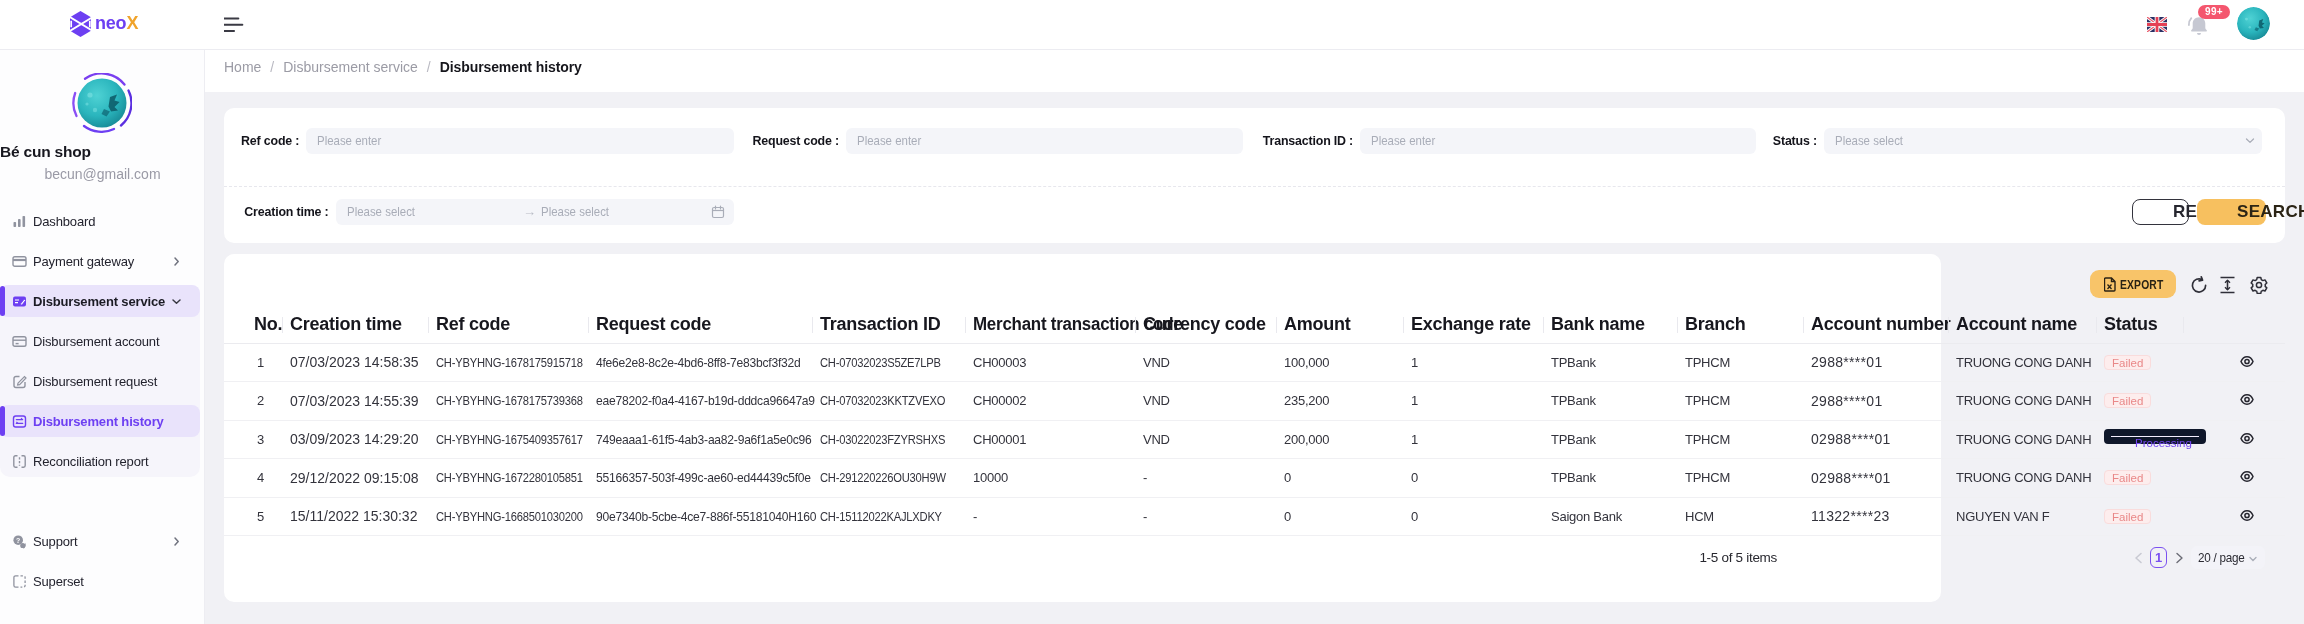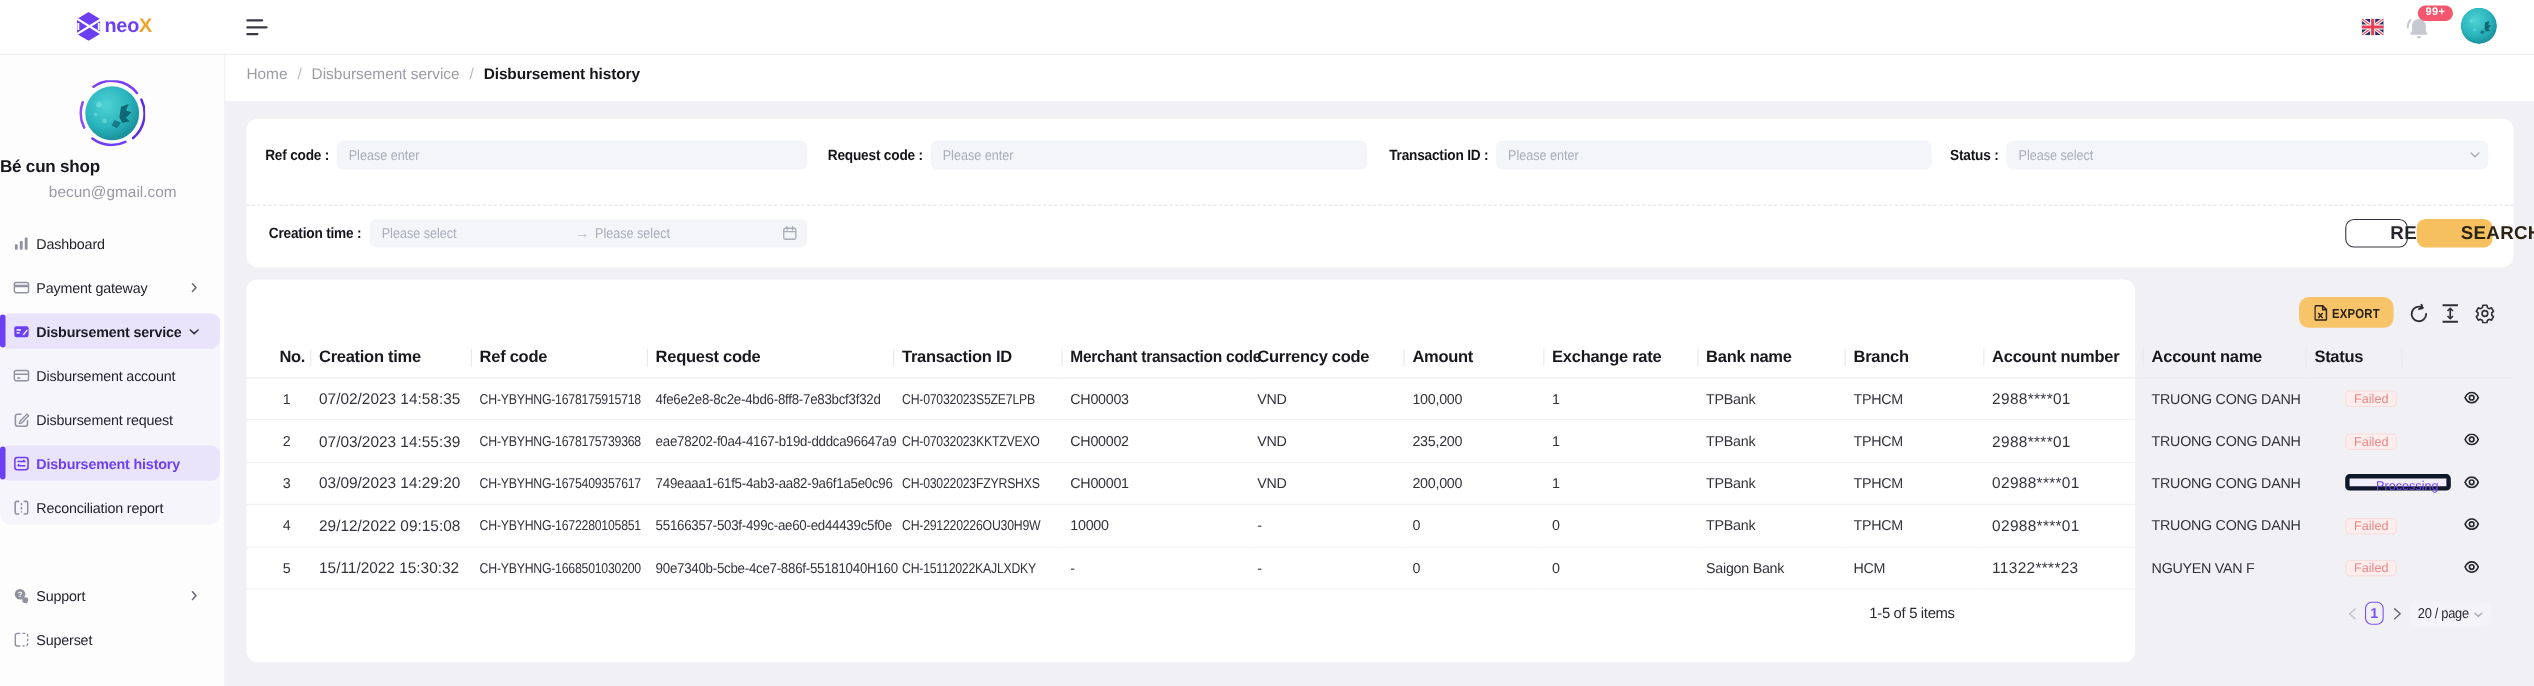--- a/index.html
+++ b/index.html
@@ -43,28 +43,28 @@
 .btn { height:26px; border-radius:8px; font-size:17px; font-weight:bold; text-align:center; letter-spacing:0.3px;padding-left:40px; }
 #breset { left:1908px; top:91px; width:57px; line-height:23px; background:#fff; border:1.5px solid #33333d; color:#26262e; }
 #bsearch { left:1973px; top:91px; width:69px; line-height:26px; background:#f7c05f; color:#2b2415; }
 
 #tpanel { left:224px; top:254px; width:1717px; height:348px; background:#fff; border-radius:10px; }
 #bexport { left:1866px; top:16px; width:86px; height:28px; background:#f8c469; border-radius:9px; color:#292214; font-size:12.5px; font-weight:bold; }
 #bexport span { position:absolute; left:30px; top:8px; letter-spacing:0.2px; font-size:12px; transform:scaleX(0.86); transform-origin:0 50%; }
 #bexport svg { position:absolute; left:14px; top:7px; }
 .ticon { top:276px; }
 table { position:absolute; left:0; top:53px; width:2061px; border-collapse:collapse; table-layout:fixed; }
-th { height:36px; font-size:15px; font-weight:bold; color:#17171e; text-align:left; padding:0 0 0 8px; white-space:nowrap; letter-spacing:-0.25px; position:relative; border-bottom:1px solid #ebebef; }
+th { height:36px; font-size:18px; font-weight:bold; color:#17171e; text-align:left; padding:0 0 0 8px; white-space:nowrap; letter-spacing:-0.25px; position:relative; border-bottom:1px solid #ebebef; }
 th.first { padding-left:30px; }
 th:not(.first):before { content:""; position:absolute; left:0; top:10px; width:1px; height:16px; background:#e9e9ee; }
 td { height:38.5px; font-size:13px; color:#33333c; padding:0 0 0 8px; white-space:nowrap; letter-spacing:-0.25px; border-bottom:1px solid #f0f0f3; }
 td.first { padding-left:33px; }
-.badge { display:inline-block; height:15px; line-height:14px; padding:0 7px; border-radius:4px; font-size:11.5px; letter-spacing:0;margin-left:28px; }
+.badge { display:inline-block; height:15px; line-height:14px; padding:0 7px; border-radius:4px; font-size:11.5px; letter-spacing:0; }
 .bfail { background:#fdeded; border:1px solid #f9dcdc; color:#e98888; }
-.bproc { background:#f3eefe; border:4px solid #0f172a; color:#7347ef;padding-left:24px; }
+.bproc { background:#f3eefe; border:7px solid #0f172a; color:#7347ef;padding-left:24px; }
 td.eye { padding-left:57px; }
 .ct { font-size:14px; letter-spacing:0; }
 .sq { display:inline-block; transform:scaleX(0.86); transform-origin:0 50%; }
 .sq2 { display:inline-block; transform:scaleX(0.93); transform-origin:0 50%; }
 .an { font-size:14px; letter-spacing:0.3px; }
 .pitem { position:absolute; font-size:13.5px; color:#28282f; letter-spacing:-0.3px; }
 </style>
 </head>
 <body>
 <div id="app">
@@ -308,21 +308,21 @@
             <th class="">Branch</th>
             <th class="">Account number</th>
             <th class="">Account name</th>
             <th class="">Status</th>
             <th class=""></th>
           </tr>
         </thead>
     <tbody>
           <tr>
             <td class="first">1</td>
-            <td class="ct">07/02/2023 14:58:35</td>
+            <td class="ct">07/03/2023 14:58:35</td>
             <td class=""><span class="sq">CH-YBYHNG-1678175915718</span></td>
             <td class=""><span class="sq2">4fe6e2e8-8c2e-4bd6-8ff8-7e83bcf3f32d</span></td>
             <td class=""><span class="sq">CH-07032023S5ZE7LPB</span></td>
             <td class="">CH00003</td>
             <td class="">VND</td>
             <td class="">100,000</td>
             <td class="">1</td>
             <td class="">TPBank</td>
             <td class="">TPHCM</td>
             <td class="an">2988****01</td>

